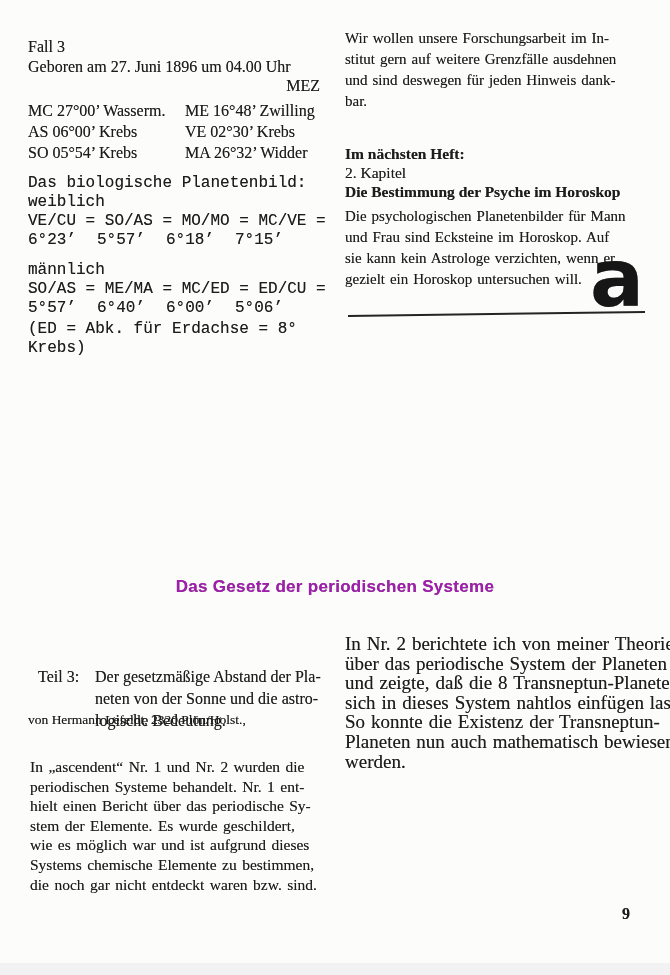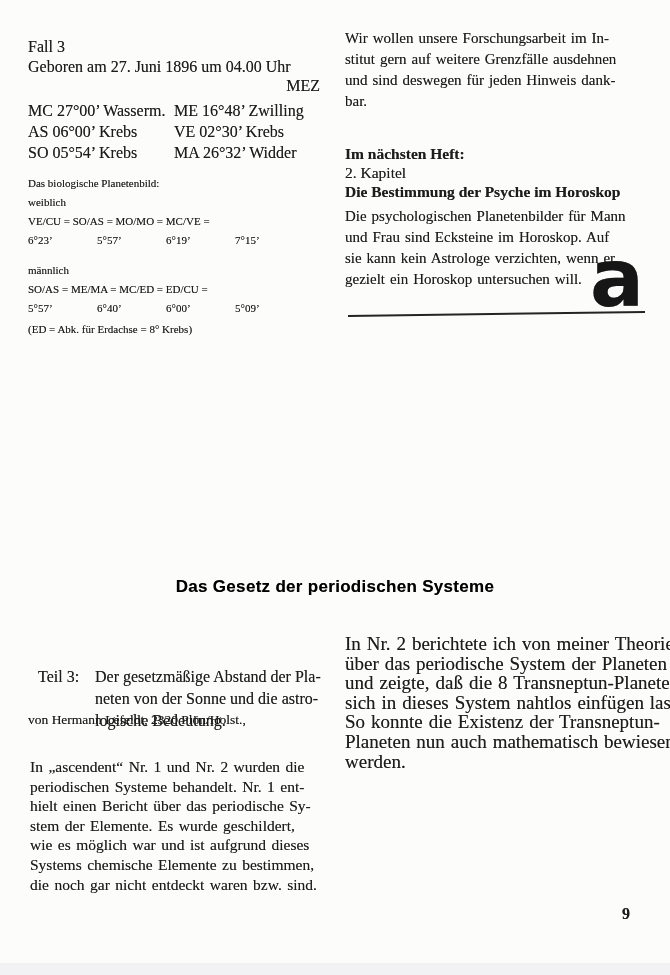--- a/index.html
+++ b/index.html
@@ -12,26 +12,26 @@
   }
   section, div, span, h1 { box-sizing: border-box; }
   .abs { position: absolute; }
   .lines { white-space: pre; }
   .bold { font-weight: bold; }
 
   
   #case-block { left: 28px; top: 37px; width: 292px; font-size: 16px; line-height: 19.5px; }
   #case-block .mez { text-align: right; }
   .pos-table { margin-top: 4px; line-height: 21px; }
-  .pos-row { display: flex; white-space: nowrap; }
+  .pos-row { display: flex; white-space: nowrap; gap: 11px; }
   .pos-l { width: 146px; flex: 0 0 146px; }
   .pos-r { flex: 1; }
 
   
-  #bio-block { left: 28px; top: 174px; width: 300px; font-size: 11px; line-height: 19px; }
+  #bio-block { left: 28px; top: 174px; width: 300px; font-size: 16px; line-height: 19px; font-family: Liberation Mono, monospace; }
   #bio-block .formula { white-space: nowrap; }
   .vals { display: flex; }
   .vals span { width: 69px; flex: 0 0 69px; }
   .gap-top { margin-top: 11px; }
   .note { margin-top: 2px; }
 
   
   #right-top-par { left: 345px; top: 28px; width: 310px; font-size: 15px; line-height: 21px; word-spacing: 1.2px; }
   #next-issue { left: 345px; top: 144px; width: 310px; font-size: 15.5px; line-height: 19px; }
   #next-issue .par { margin-top: 5px; font-size: 15px; line-height: 21px; word-spacing: 1.2px; }
@@ -39,21 +39,21 @@
     left: 590px; top: 243px; width: 56px;
     font-family: "DejaVu Sans", sans-serif; font-weight: bold;
     font-size: 80px; line-height: 72px; color: #161616;
   }
   #divider { left: 348px; top: 313px; width: 297px; height: 2px; background: #242424; transform: rotate(-0.8deg); }
 
   
   #article-heading {
     left: 0; top: 577px; width: 670px; margin: 0; text-align: center;
     font-family: "Liberation Sans", "DejaVu Sans", sans-serif;
-    font-size: 17px; font-weight: bold; letter-spacing: 0.3px; color: #000000;
+    font-size: 17px; font-weight: bold; letter-spacing: 0.3px; color: #a21caf;
   }
 
   
   #teil3 { left: 38px; top: 666px; width: 305px; display: flex; font-size: 16px; line-height: 22px; }
   #teil3-label { width: 57px; flex: 0 0 57px; }
   #byline { left: 28px; top: 712px; font-size: 13.5px; }
 
   
   #left-par  { left: 30px;  top: 757px; width: 305px; font-size: 15.5px; line-height: 19.6px; word-spacing: 1.6px; }
   #right-par1 { left: 345px; top: 634px; width: 315px; font-size: 19px; line-height: 19.6px; word-spacing: 1.2px; }
@@ -87,30 +87,30 @@
     </div>
   </section>
 
   <section class="abs" id="bio-block">
     <div>Das biologische Planetenbild:</div>
     <div>weiblich</div>
     <div class="formula">VE/CU = SO/AS = MO/MO = MC/VE =</div>
     <div class="vals">
       <span>6°23’</span>
       <span>5°57’</span>
-      <span>6°19’</span>
+      <span>6°18’</span>
       <span>7°15’</span>
     </div>
     <div class="gap-top">männlich</div>
     <div class="formula">SO/AS = ME/MA = MC/ED = ED/CU =</div>
     <div class="vals">
       <span>5°57’</span>
       <span>6°40’</span>
       <span>6°00’</span>
-      <span>5°09’</span>
+      <span>5°06’</span>
     </div>
     <div class="note">(ED = Abk. für Erdachse = 8° Krebs)</div>
   </section>
 
   <section class="abs lines" id="right-top-par">Wir wollen unsere Forschungsarbeit im In-
 stitut gern auf weitere Grenzfälle ausdehnen
 und sind deswegen für jeden Hinweis dank-
 bar.</section>
 
   <section class="abs" id="next-issue">

